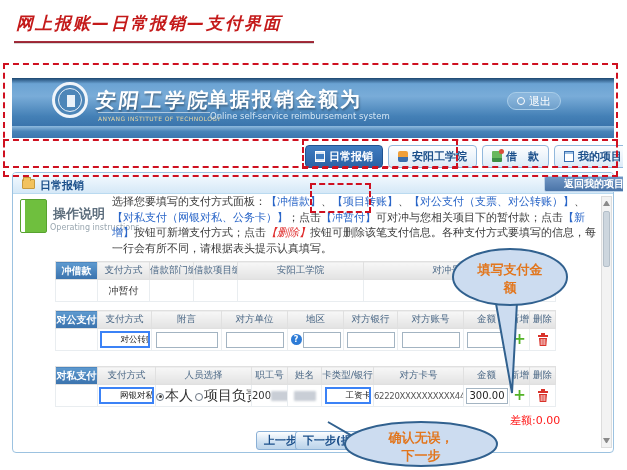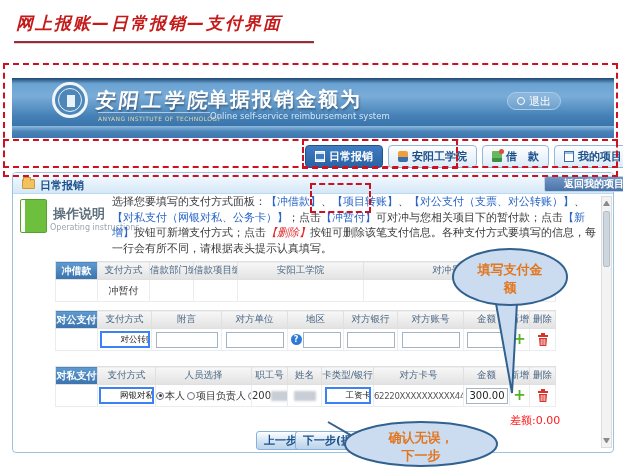--- a/index.html
+++ b/index.html
@@ -97,21 +97,21 @@
     vertical-align:middle; font-size:10px; color:#222; }
   .amt { text-align:right; padding:1px 2px 0 0; }
   .help { display:inline-block; width:11px; height:11px; border-radius:50%; background:#2d7bd6;
     color:#fff; font-size:8px; font-weight:bold; line-height:11px; text-align:center;
     vertical-align:middle; margin-right:1px; cursor:pointer; }
   .plus { color:#53b327; font-size:15px; font-weight:bold; cursor:pointer; line-height:10px; }
   .trash { width:12px; height:14px; cursor:pointer; vertical-align:middle; }
   .radio { display:inline-block; width:8px; height:8px; border:1px solid #6b7684; border-radius:50%;
     background:#fff; vertical-align:middle; margin-right:1px; position:relative; cursor:pointer; }
   .radio.checked::after { content:""; position:absolute; inset:1.5px; background:#3a3a3a; border-radius:50%; }
-  .rlabel { font-size:10px; color:#333; margin-right:2px; }
+  .rlabel { font-size:14px; color:#333; margin-right:2px; }
   .blur-chip { display:inline-block; height:10px; background:#c9ced6; border-radius:1px;
     filter:blur(1.2px); vertical-align:middle; }
   .cardnum { font-size:8.5px; color:#555; letter-spacing:-0.3px; }
 
   .balance { position:absolute; left:510px; top:413px; font-size:11px; color:#ff1a1a; }
 
   .step-btn { position:absolute; height:19px; padding:0 7px; font-size:11px; font-weight:bold;
     color:#1b4f8a; background:linear-gradient(180deg,#fdfeff,#cfe1f2 60%,#bcd4ea);
     border:1px solid #8ab0d6; border-radius:3px; cursor:pointer; display:flex; align-items:center; }
   .btn-prev { left:256px; top:431px; }

